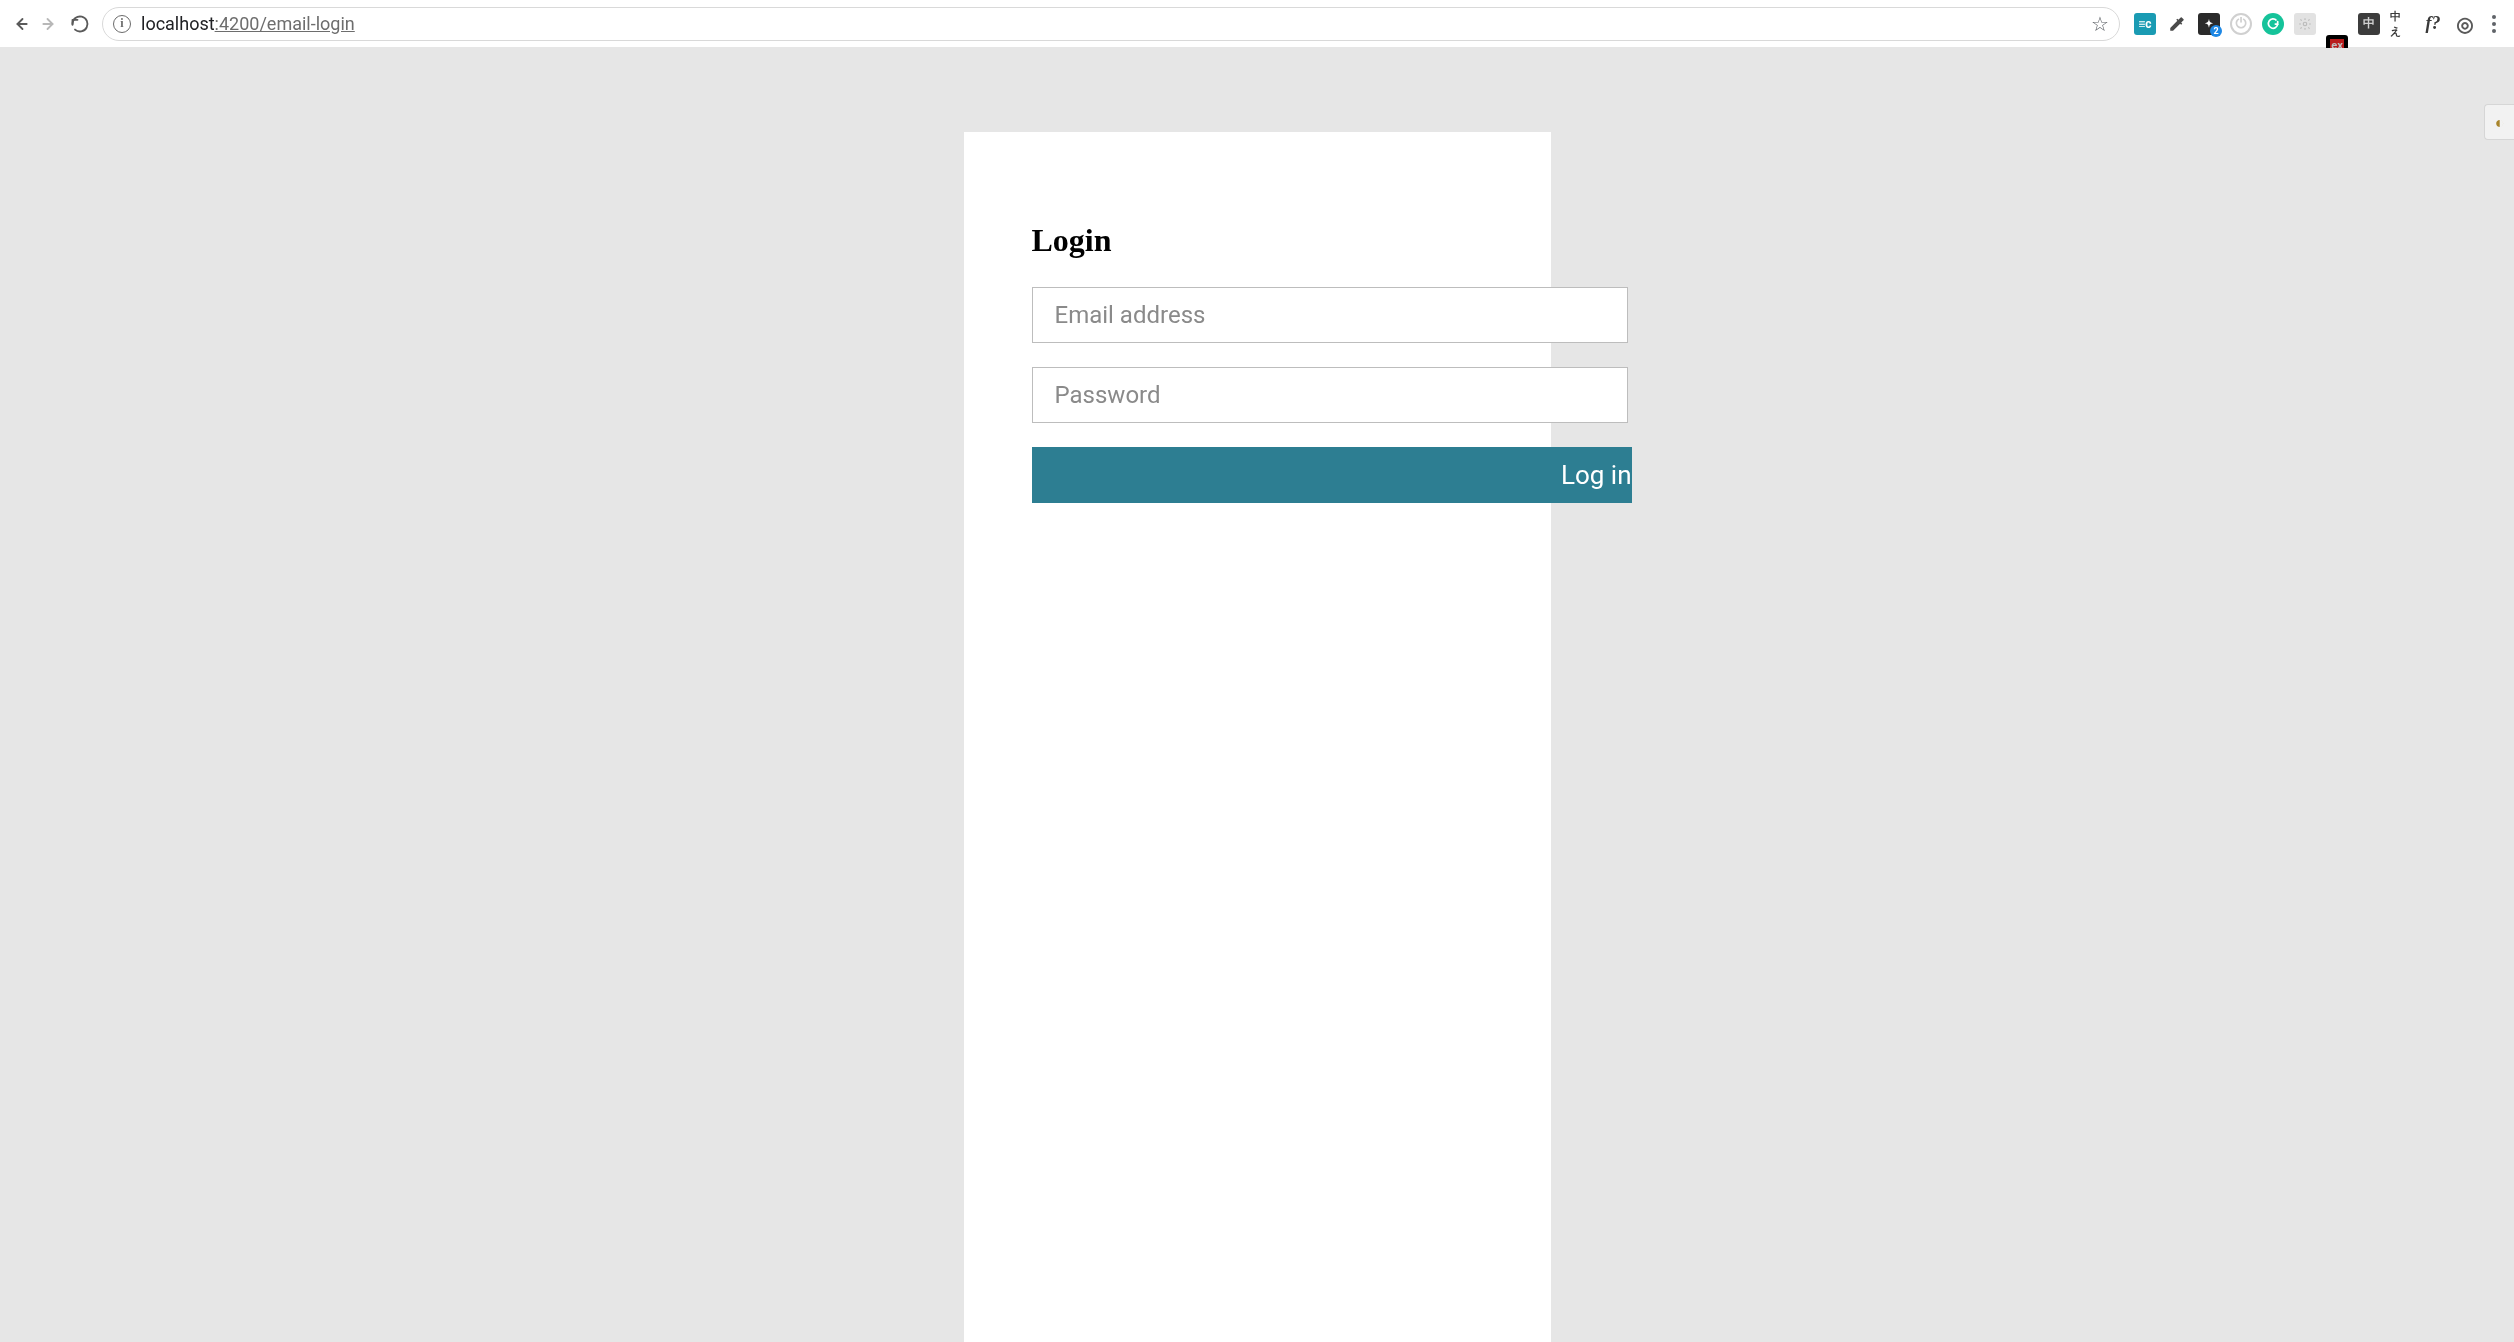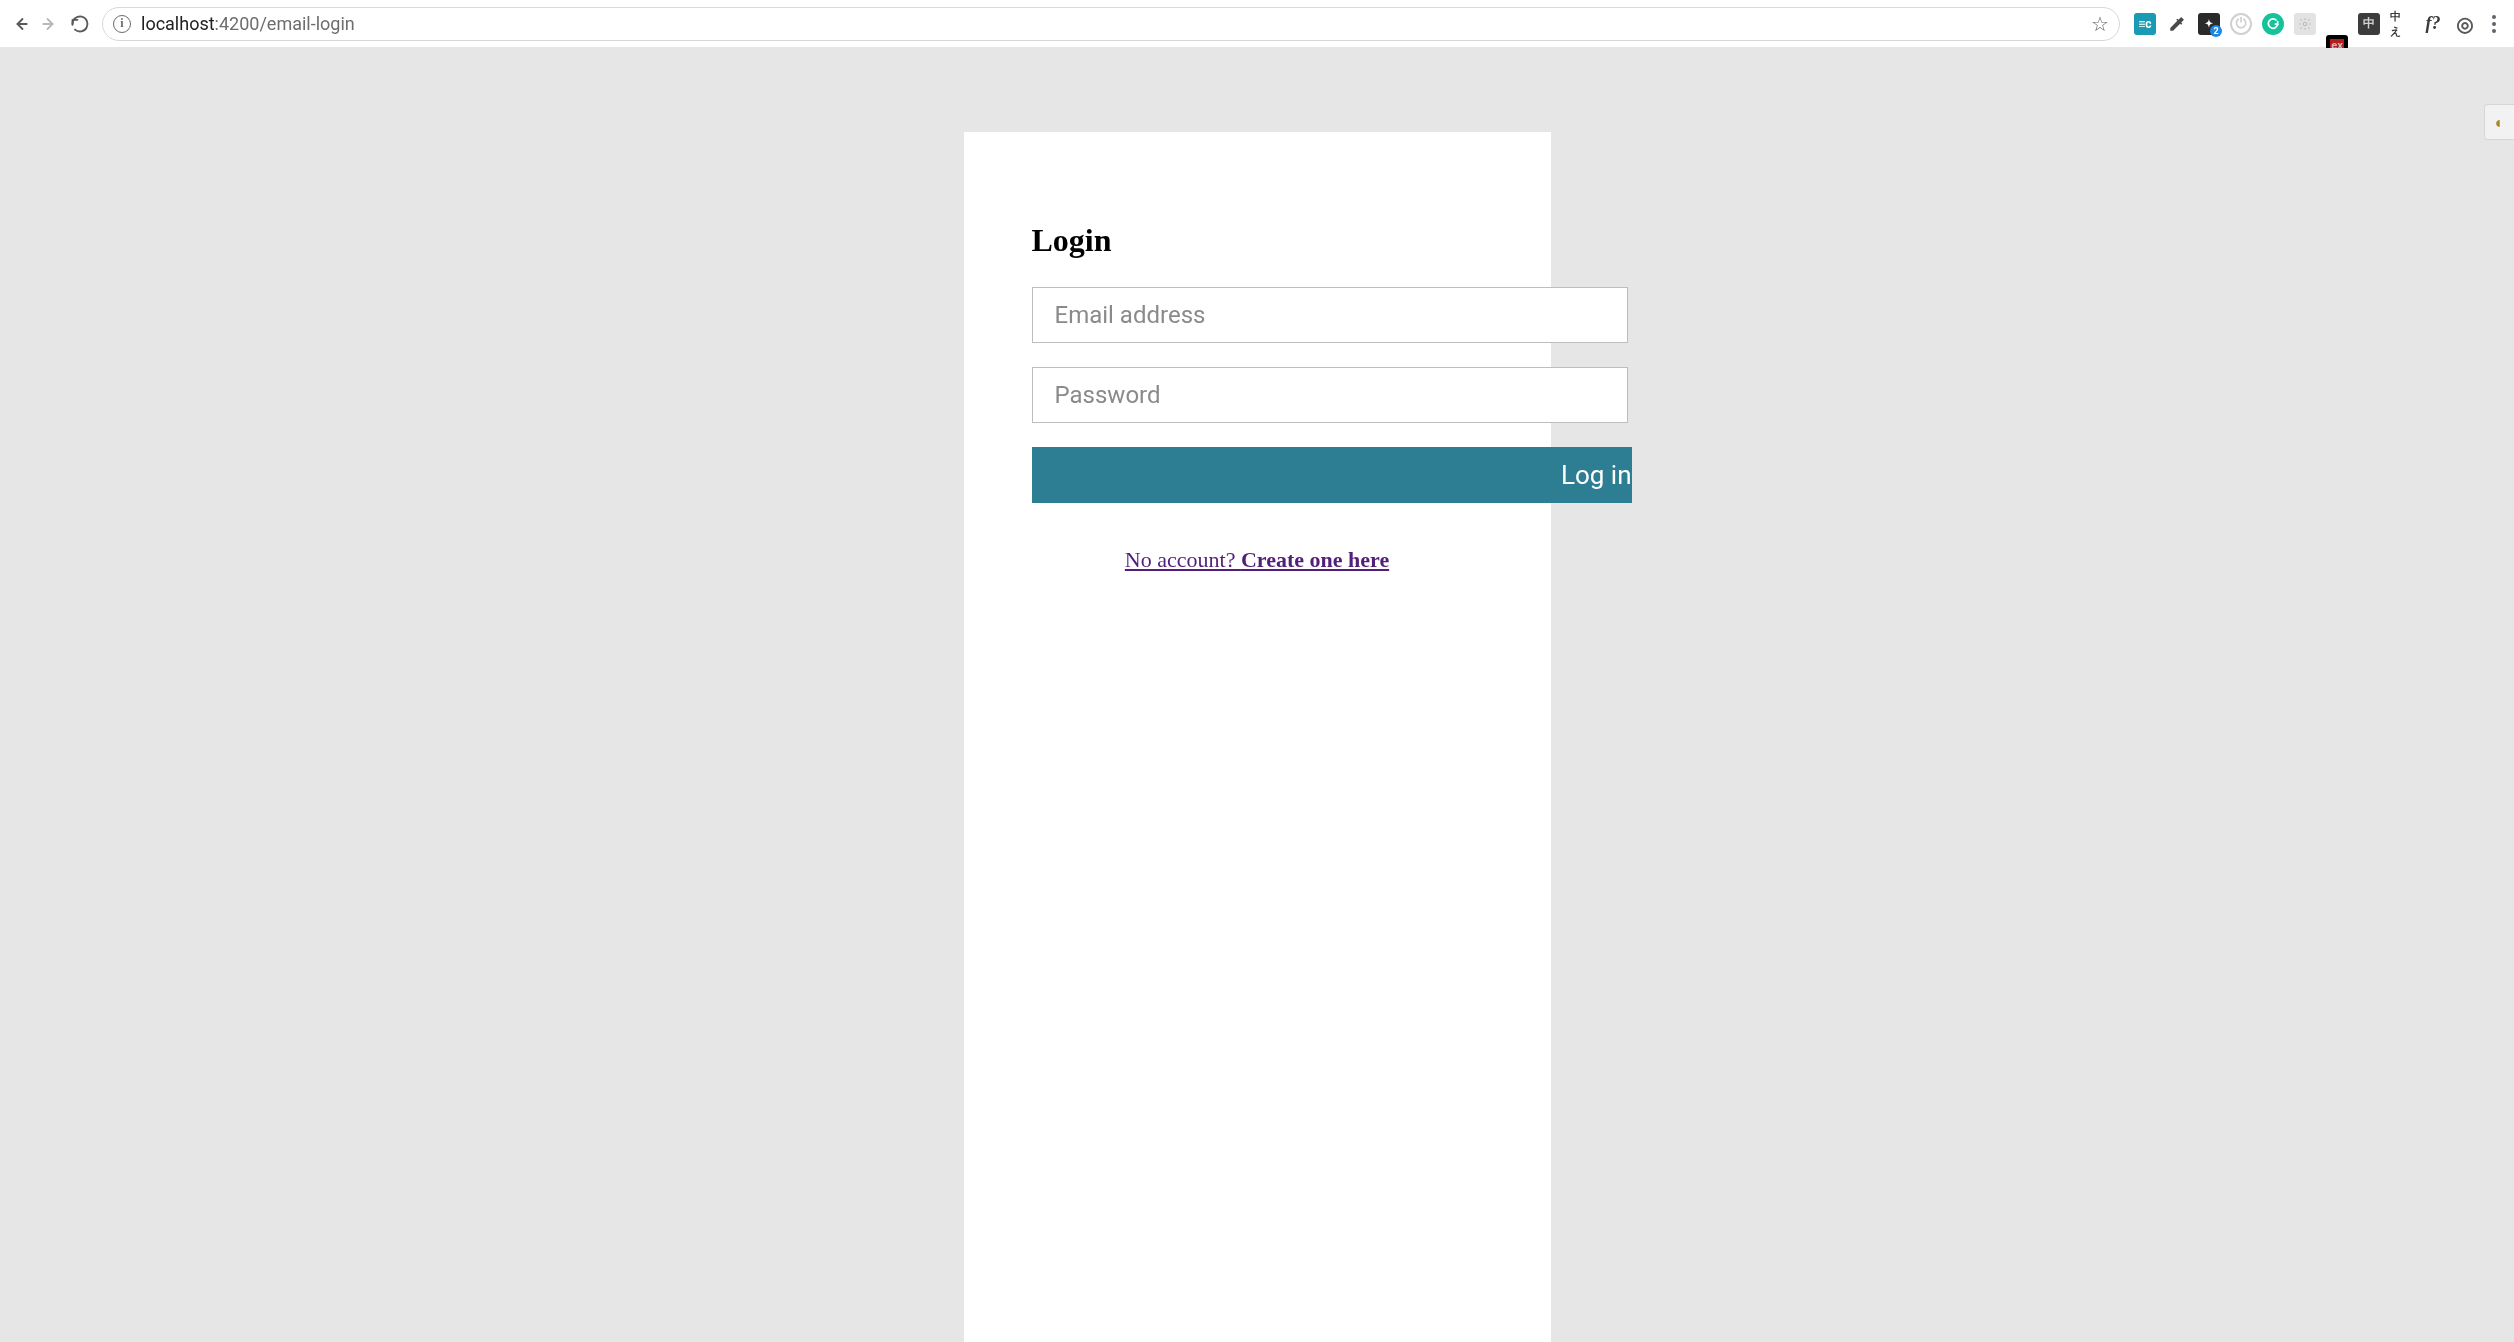--- a/index.html
+++ b/index.html
@@ -74,20 +74,21 @@
     .url-text {
       flex: 1;
       font-size: 18px;
       color: #202124;
     }
     .url-text .host {
       color: #202124;
     }
     .url-text .path {
       color: #6d6d6d;
+      text-decoration: underline;
     }
     
     .star-icon {
       color: #5f6368;
       font-size: 20px;
     }
     
     .ext-icons {
       display: flex;
       align-items: center;
@@ -294,19 +295,14 @@
 
   <div class="card">
     <h1 class="card-title">Login</h1>
 
     <input class="text-input" type="text" placeholder="Email address" style="">
 
     <input class="text-input" type="password" placeholder="Password" style="">
 
     <button class="login-btn">Log in</button>
 
-    <div class="signup-row">
-      <a class="signup-link">
-        <span>No account? </span><span class="bold">Create one here</span>
-      </a>
-    </div>
   </div>
 </div>
 
 </body></html>

